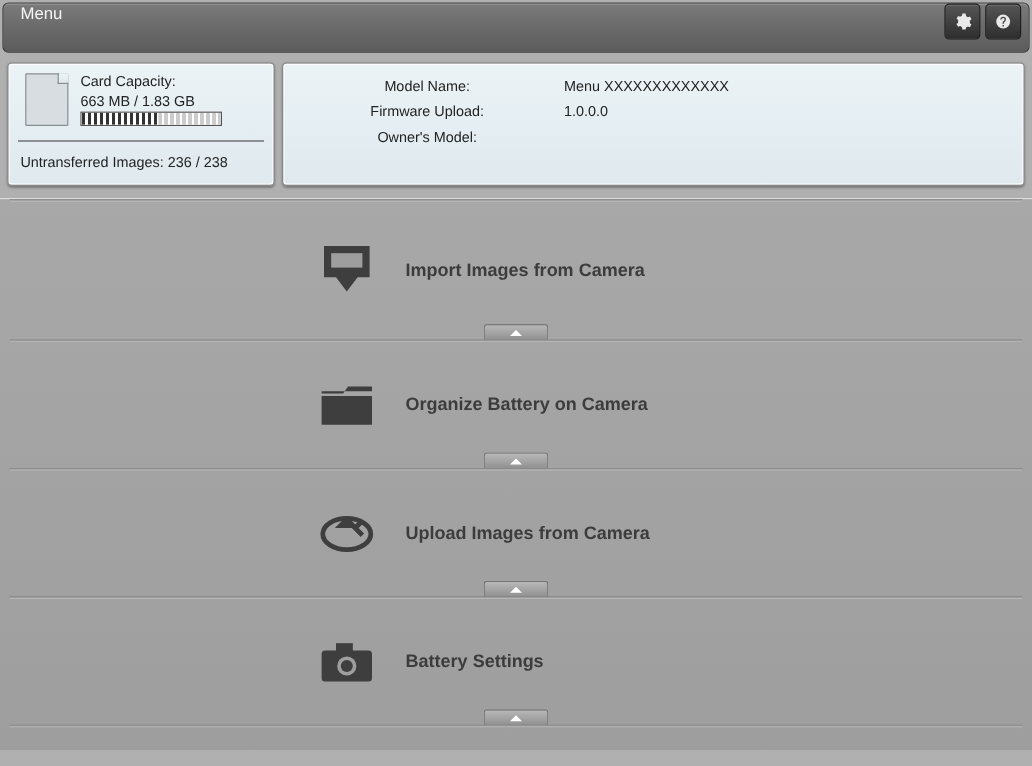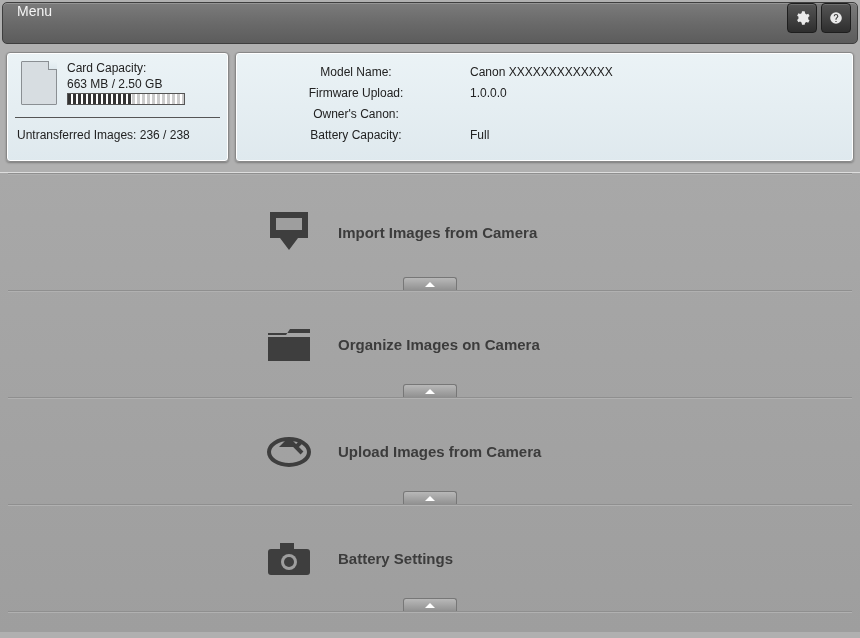--- a/index.html
+++ b/index.html
@@ -177,49 +177,45 @@
       </svg>
   </div>
 </div>
 
 <div class="info-panels">
   <div class="panel panel-left">
     <div class="card-row">
       <div class="sd-icon"></div>
       <div class="card-text">
         <div class="cap">Card Capacity:</div>
-        <div>663 MB / 2.50 GB</div>
+        <div>663 MB / 1.83 GB</div>
         <div class="progress">
           <div class="fill"></div>
             <div class="empty"></div>
         </div>
       </div>
     </div>
     <hr>
     <div class="untrans">
       <span>Untransferred Images:</span>
       <span>236 / 238</span>
     </div>
   </div>
   <div class="panel panel-right">
     <div class="info-row">
       <div class="label">Model Name:</div>
-      <div class="val">Canon  XXXXXXXXXXXXX</div>
+      <div class="val">Menu  XXXXXXXXXXXXX</div>
     </div>
     <div class="info-row">
       <div class="label">Firmware Upload:</div>
       <div class="val">1.0.0.0</div>
     </div>
     <div class="info-row">
-      <div class="label">Owner's Canon:</div>
+      <div class="label">Owner's Model:</div>
       <div class="val"></div>
-    </div>
-    <div class="info-row">
-      <div class="label">Battery Capacity:</div>
-      <div class="val">Full</div>
     </div>
   </div>
 </div>
 
 <div class="main-area">
   <div class="top-divider"></div>
 
   <div class="section first">
     <div class="icon-box">
       <svg class="menuicon" width="50" height="50" viewBox="0 0 50 50">
@@ -234,21 +230,21 @@
   </div>
   <div class="divider"></div>
 
   <div class="section">
     <div class="icon-box">
       <svg class="menuicon" width="50" height="44" viewBox="0 0 50 44">
         <path d="M4 12h18l4-6h20v4H4z" fill="#3e3e3e"></path>
         <path d="M4 14h42v24H4z" fill="#3e3e3e"></path>
       </svg>
     </div>
-    <div class="label">Organize Images on Camera</div>
+    <div class="label">Organize Battery on Camera</div>
     <div class="expand-tab">
         <div class="tri"></div>
       </div>
   </div>
   <div class="divider"></div>
 
   <div class="section">
     <div class="icon-box">
       <svg class="menuicon" width="50" height="46" viewBox="0 0 50 46">
         <ellipse cx="25" cy="23" rx="20" ry="13" fill="none" stroke="#3e3e3e" stroke-width="4"></ellipse>

